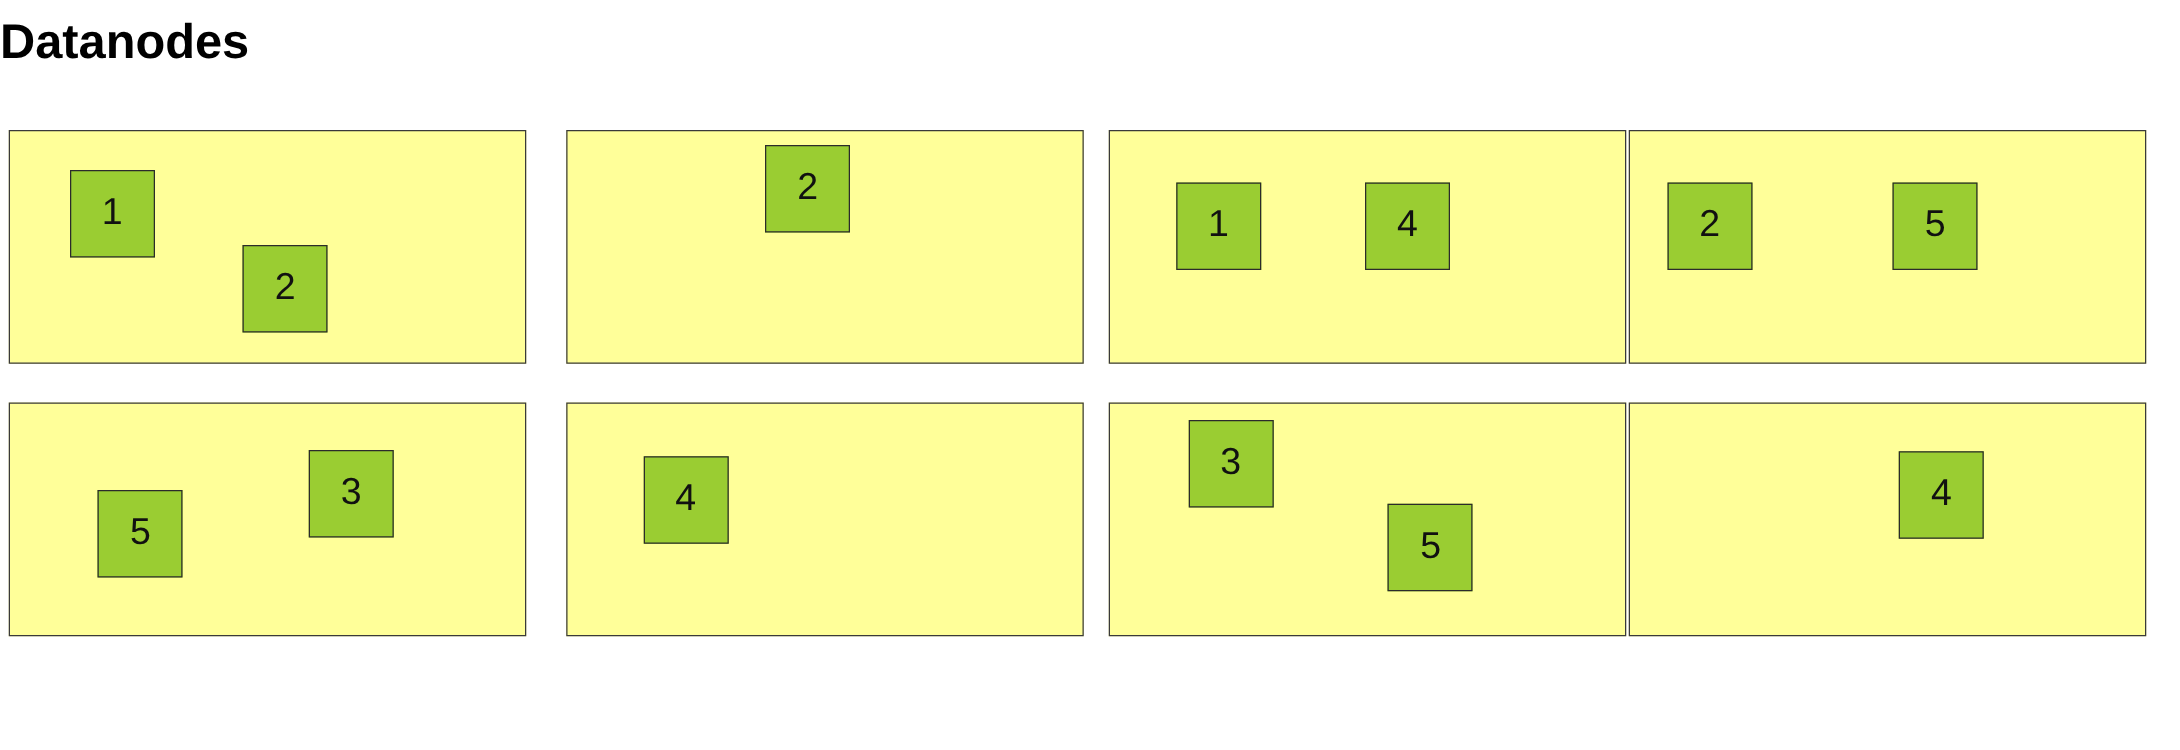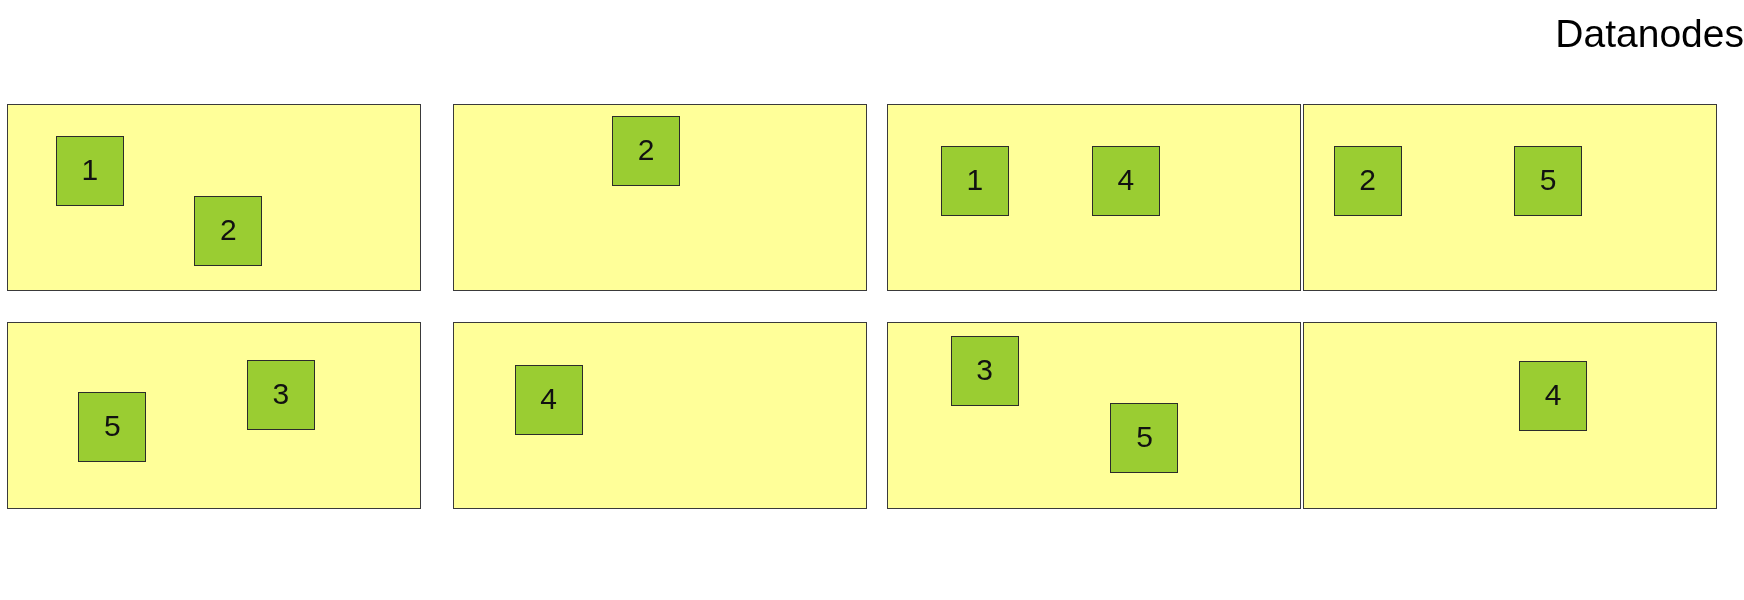--- a/index.html
+++ b/index.html
@@ -16,23 +16,23 @@
   .figure {
     position: relative;
     width: 1744px;
     height: 600px;
   }
   .figure-title {
     position: absolute;
     top: 8px;
     left: 0;
     width: 100%;
-    text-align: right;
+    text-align: left;
     font-size: 39px;
-    font-weight: 400;
+    font-weight: 700;
     color: #000000;
     letter-spacing: 0px;
     line-height: 52px;
   }
   .grid {
     position: absolute;
     top: 104px;
     left: 7px;
     width: 1712px;
     height: 432px;

